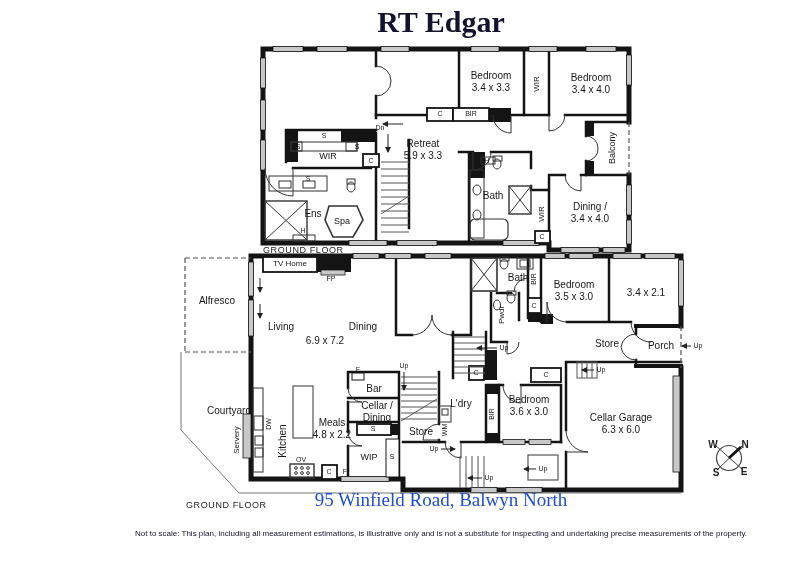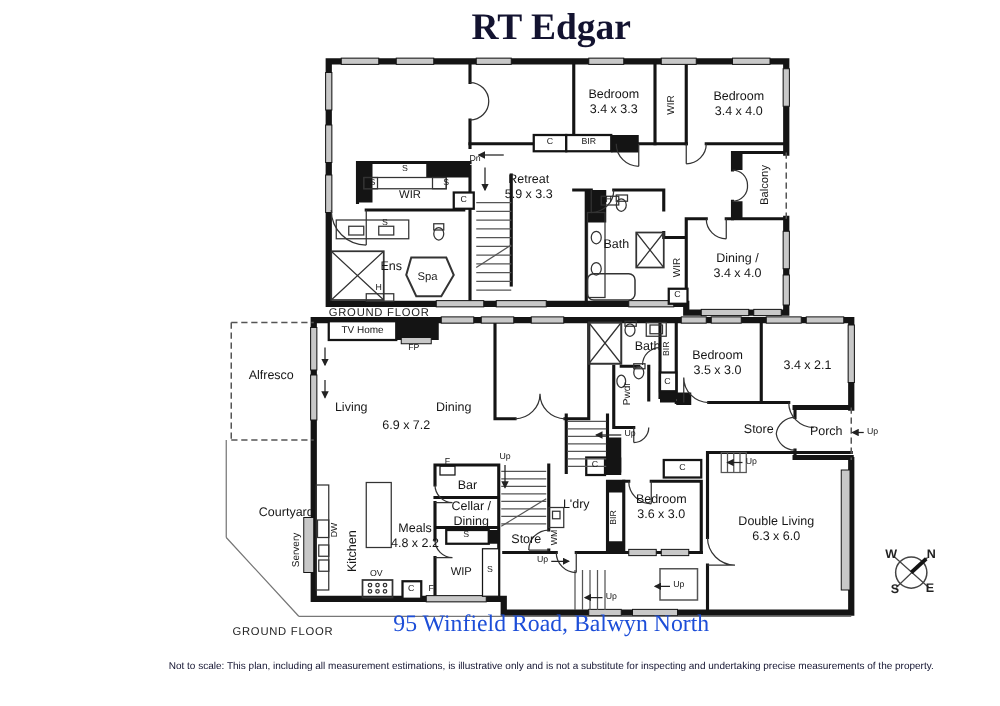--- a/index.html
+++ b/index.html
@@ -360,21 +360,21 @@
 <div class="lbl wrap" style="left:488px;top:406px;width:70px">
       <span class="nm">Bedroom</span>
       <span class="dim">3.6 x 3.0</span>
     </div>
 <div class="lbl s7" style="left:505px;top:375px">C</div>
 <div class="lbl s7" style="left:393px;top:449px">Up</div>
 <div class="lbl s7" style="left:448px;top:478px">Up</div>
 <div class="lbl s7" style="left:502px;top:469px">Up</div>
 <div class="lbl s7" style="left:560px;top:370px">Up</div>
 <div class="lbl wrap" style="left:580px;top:424px;width:70px">
-      <span class="nm">Double Living</span>
+      <span class="nm">Cellar Garage</span>
       <span class="dim">6.3 x 6.0</span>
     </div>
 <div class="floorlbl" style="left:145px;top:505px">GROUND FLOOR</div>
 
 <div class="cp" style="left:672px;top:444px">W</div>
 <div class="cp" style="left:704px;top:444px">N</div>
 <div class="cp" style="left:675px;top:472px">S</div>
 <div class="cp" style="left:703px;top:471px">E</div>
 
 </div>

